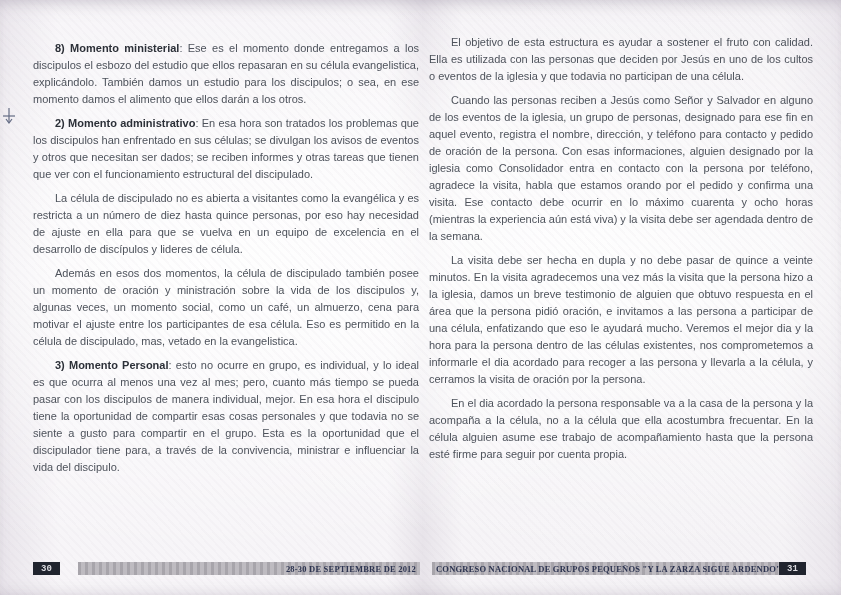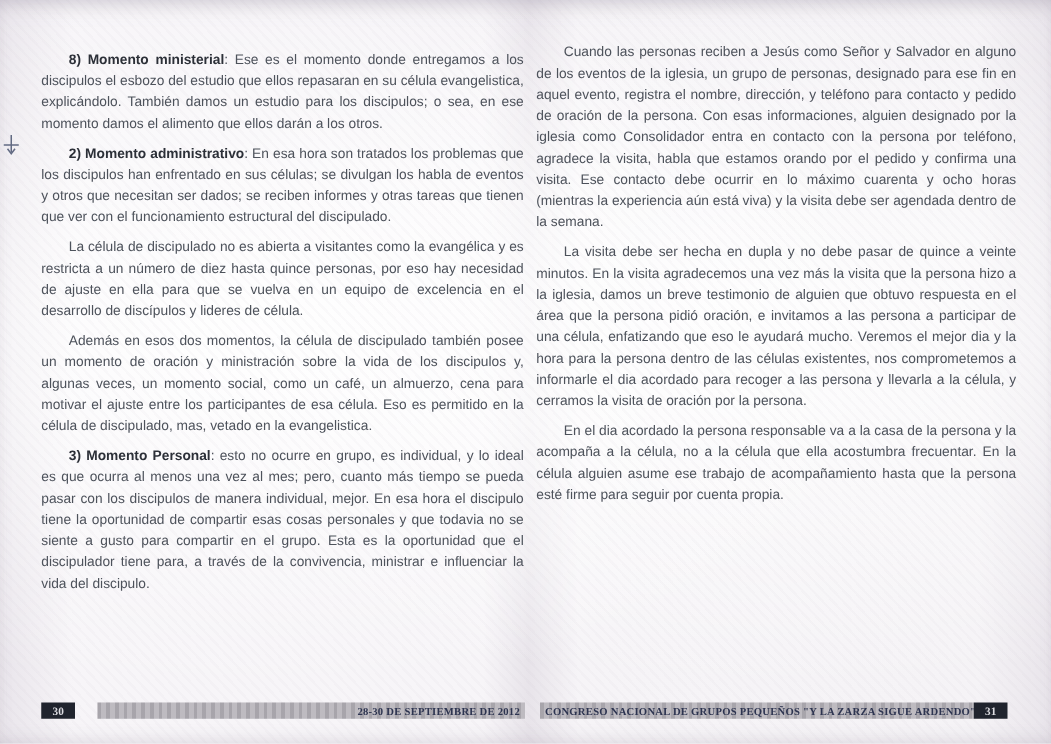--- a/index.html
+++ b/index.html
@@ -48,49 +48,50 @@
     display:flex;align-items:center;overflow:hidden;
   }
   .footer-bar.align-right{justify-content:flex-end;margin-left:18px;}
   .footer-text{
     font-family:"Liberation Serif","DejaVu Serif",serif;
     font-size:8.5px;font-weight:bold;color:#2d3450;
     letter-spacing:0.2px;white-space:nowrap;padding:0 4px;
   }
   .page-badge{
     width:27px;background:#20242e;color:#dddde2;
-    font-family:Liberation Serif, serif;
+    font-family:Liberation Mono, monospace;
     font-size:9px;font-weight:bold;
     display:flex;align-items:center;justify-content:center;
   }
   .margin-mark{position:absolute;left:1px;top:106px;width:16px;height:22px;}
 </style>
 </head>
 <body>
 
 <div class="spread">
 
   <svg class="margin-mark" viewBox="0 0 16 22" xmlns="http://www.w3.org/2000/svg">
     <g stroke="#4a5470" stroke-width="1.2" fill="none" opacity="0.85">
       <path d="M8 2 L8 16"></path>
       <path d="M5 13 L8 17 L11 13"></path>
       <path d="M2 10 L14 10"></path>
     </g>
   </svg>
 
   <div class="page page-body left-col">
     <p><span class="lead">8) Momento ministerial</span><span>: Ese es el momento donde entregamos a los discipulos el esbozo del estudio que ellos repasaran en su célula evangelistica, explicándolo. También damos un estudio para los discipulos; o sea, en ese momento damos el alimento que ellos darán a los otros.</span></p>
-    <p><span class="lead">2) Momento administrativo</span><span>: En esa hora son tratados los problemas que los discipulos han enfrentado en sus células; se divulgan los habla de eventos y otros que necesitan ser dados; se reciben informes y otras tareas que tienen que ver con el funcionamiento estructural del discipulado.</span></p>
+    <p><span class="lead">2) Momento administrativo</span><span>: En esa hora son tratados los problemas que los discipulos han enfrentado en sus células; se divulgan los avisos de eventos y otros que necesitan ser dados; se reciben informes y otras tareas que tienen que ver con el funcionamiento estructural del discipulado.</span></p>
     <p><span>La célula de discipulado no es abierta a visitantes como la evangélica y es restricta a un número de diez hasta quince personas, por eso hay necesidad de ajuste en ella para que se vuelva en un equipo de excelencia en el desarrollo de discípulos y lideres de célula.</span></p>
     <p><span>Además en esos dos momentos, la célula de discipulado también posee un momento de oración y ministración sobre la vida de los discipulos y, algunas veces, un momento social, como un café, un almuerzo, cena para motivar el ajuste entre los participantes de esa célula. Eso es permitido en la célula de discipulado, mas, vetado en la evangelistica.</span></p>
     <p><span class="lead">3) Momento Personal</span><span>: esto no ocurre en grupo, es individual, y lo ideal es que ocurra al menos una vez al mes; pero, cuanto más tiempo se pueda pasar con los discipulos de manera individual, mejor. En esa hora el discipulo tiene la oportunidad de compartir esas cosas personales y que todavia no se siente a gusto para compartir en el grupo. Esta es la oportunidad que el discipulador tiene para, a través de la convivencia, ministrar e influenciar la vida del discipulo.</span></p>
   </div>
 
   <div class="page right-col">
     <div class="page-body">
+      <p><span>El objetivo de esta estructura es ayudar a sostener el fruto con calidad. Ella es utilizada con las personas que deciden por Jesús en uno de los cultos o eventos de la iglesia y que todavia no participan de una célula.</span></p>
       <p><span>Cuando las personas reciben a Jesús como Señor y Salvador en alguno de los eventos de la iglesia, un grupo de personas, designado para ese fin en aquel evento, registra el nombre, dirección, y teléfono para contacto y pedido de oración de la persona. Con esas informaciones, alguien designado por la iglesia como Consolidador entra en contacto con la persona por teléfono, agradece la visita, habla que estamos orando por el pedido y confirma una visita. Ese contacto debe ocurrir en lo máximo cuarenta y ocho horas (mientras la experiencia aún está viva) y la visita debe ser agendada dentro de la semana.</span></p>
       <p><span>La visita debe ser hecha en dupla y no debe pasar de quince a veinte minutos. En la visita agradecemos una vez más la visita que la persona hizo a la iglesia, damos un breve testimonio de alguien que obtuvo respuesta en el área que la persona pidió oración, e invitamos a las persona a participar de una célula, enfatizando que eso le ayudará mucho. Veremos el mejor dia y la hora para la persona dentro de las células existentes, nos comprometemos a informarle el dia acordado para recoger a las persona y llevarla a la célula, y cerramos la visita de oración por la persona.</span></p>
       <p><span>En el dia acordado la persona responsable va a la casa de la persona y la acompaña a la célula, no a la célula que ella acostumbra frecuentar. En la célula alguien asume ese trabajo de acompañamiento hasta que la persona esté firme para seguir por cuenta propia.</span></p>
     </div>
   </div>
 
   <div class="footer footer-left">
     <div class="page-badge">30</div>
     <div class="footer-bar align-right">
       <span class="footer-text">28-30 DE SEPTIEMBRE DE 2012</span>

